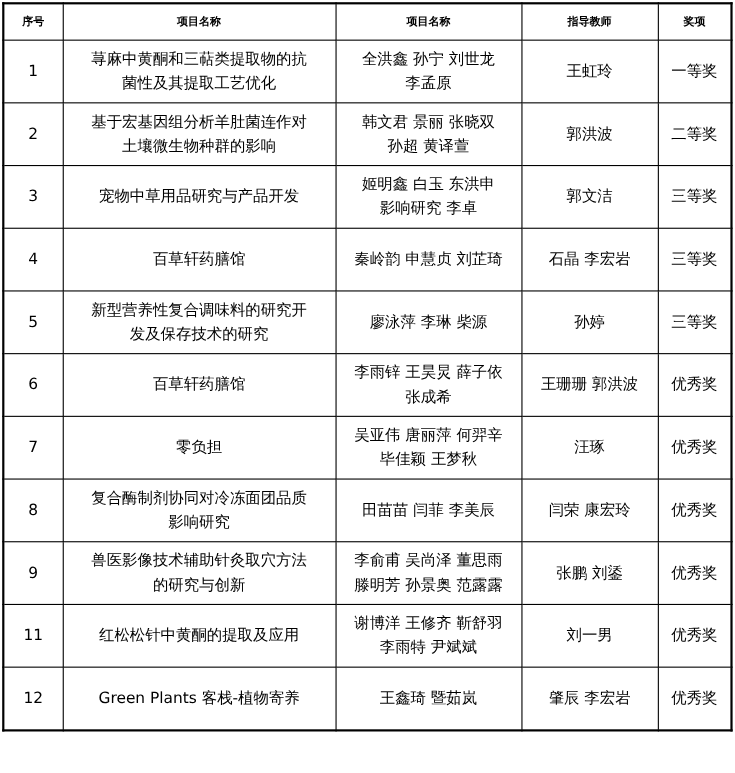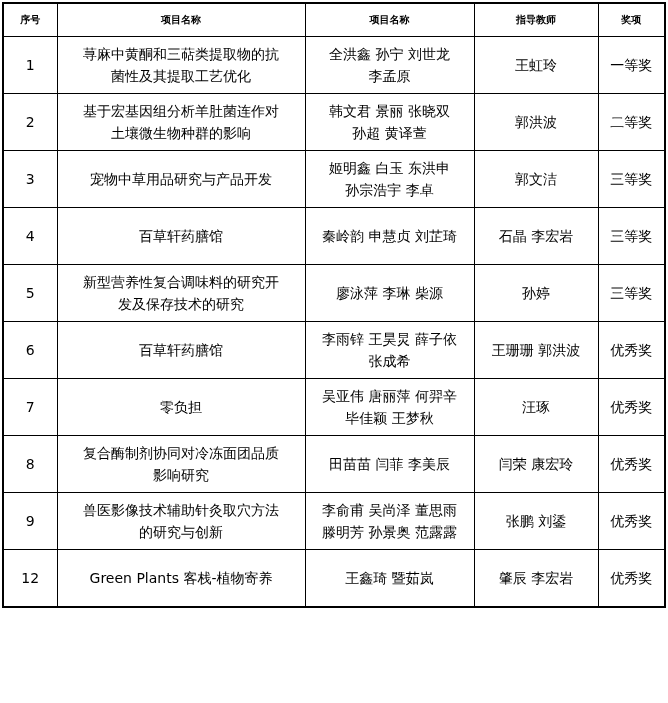--- a/index.html
+++ b/index.html
@@ -86,21 +86,21 @@
 土壤微生物种群的影响</td>
         <td>韩文君 景丽 张晓双
 孙超 黄译萱</td>
         <td>郭洪波</td>
         <td>二等奖</td>
       </tr>
       <tr>
         <td>3</td>
         <td>宠物中草用品研究与产品开发</td>
         <td>姬明鑫 白玉 东洪申
-孙宗浩宇 李卓</td>
+影响研究 李卓</td>
         <td>郭文洁</td>
         <td>三等奖</td>
       </tr>
       <tr>
         <td>4</td>
         <td>百草轩药膳馆</td>
         <td>秦岭韵 申慧贞 刘芷琦</td>
         <td>石晶 李宏岩</td>
         <td>三等奖</td>
       </tr>
@@ -139,20 +139,28 @@
       <tr>
         <td>9</td>
         <td>兽医影像技术辅助针灸取穴方法
 的研究与创新</td>
         <td>李俞甫 吴尚泽 董思雨
 滕明芳 孙景奥 范露露</td>
         <td>张鹏 刘鋈</td>
         <td>优秀奖</td>
       </tr>
       <tr>
+        <td>11</td>
+        <td>红松松针中黄酮的提取及应用</td>
+        <td>谢博洋 王修齐 靳舒羽
+李雨特 尹斌斌</td>
+        <td>刘一男</td>
+        <td>优秀奖</td>
+      </tr>
+      <tr>
         <td>12</td>
         <td>Green Plants 客栈-植物寄养</td>
         <td>王鑫琦 暨茹岚</td>
         <td>肇辰 李宏岩</td>
         <td>优秀奖</td>
       </tr>
     </tbody>
   </table>
 </div>
 

